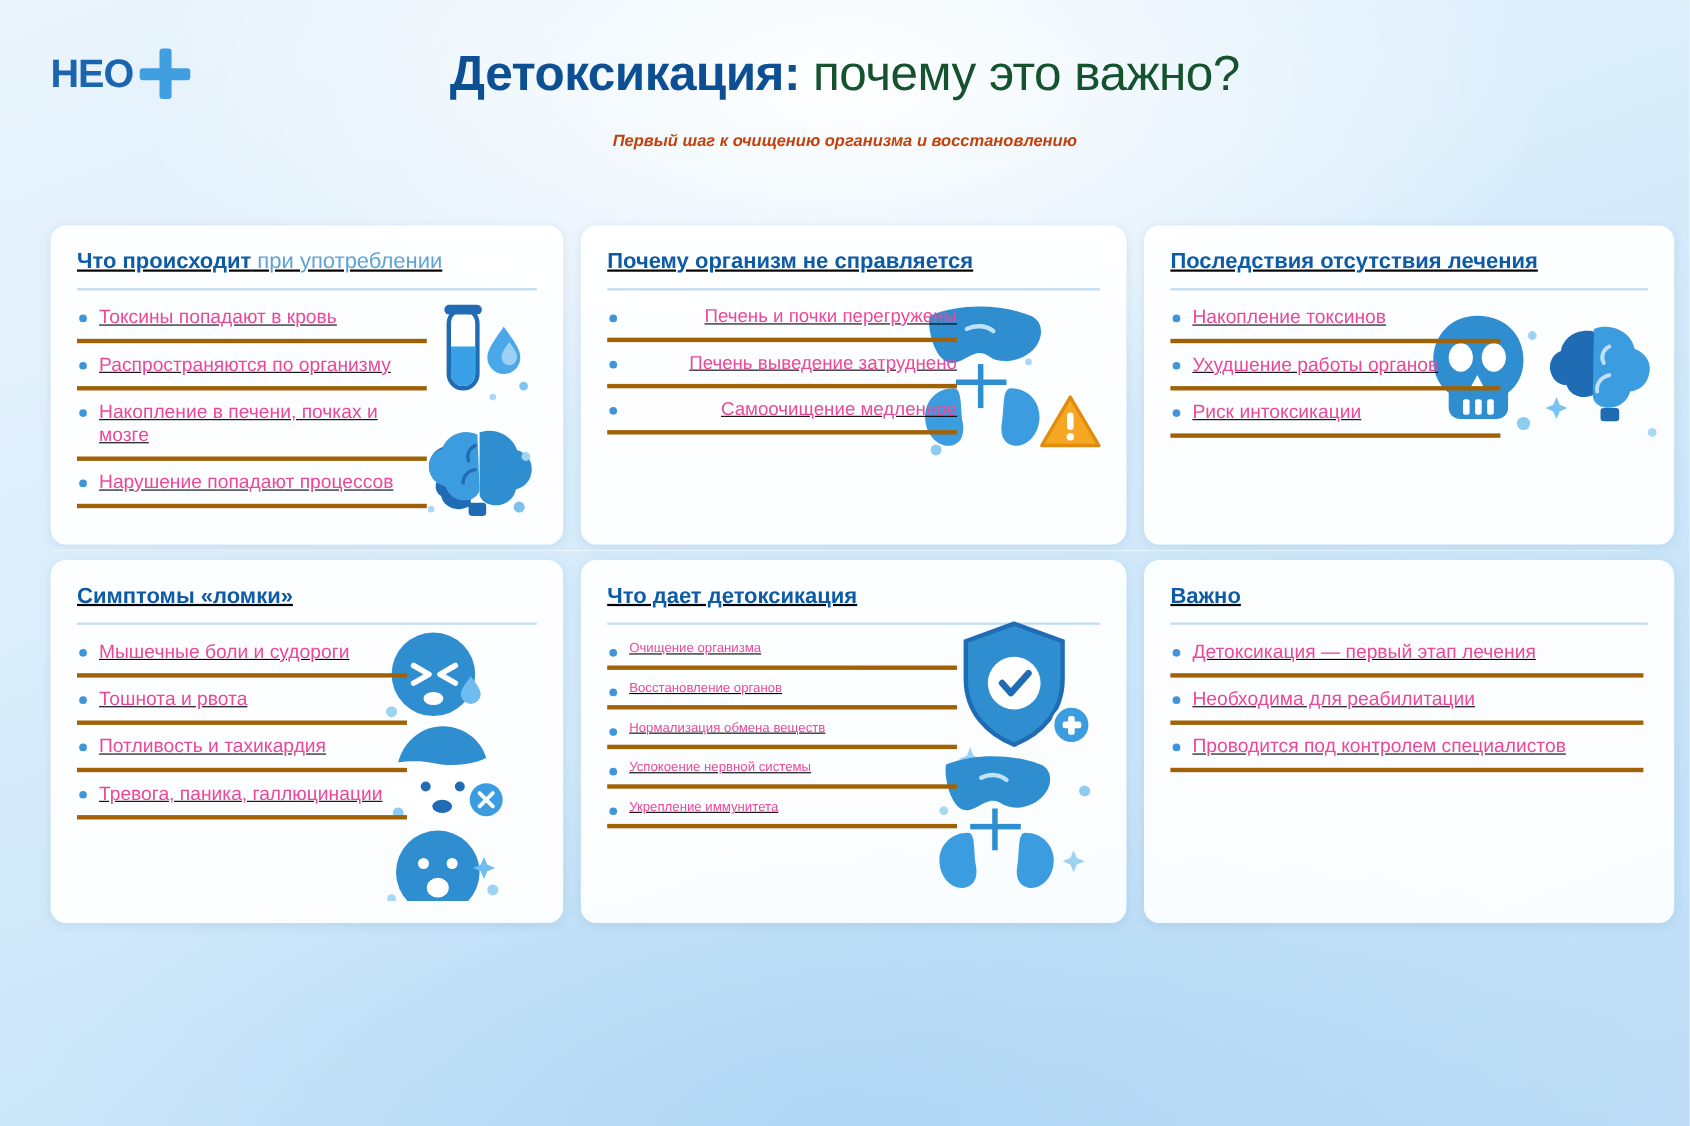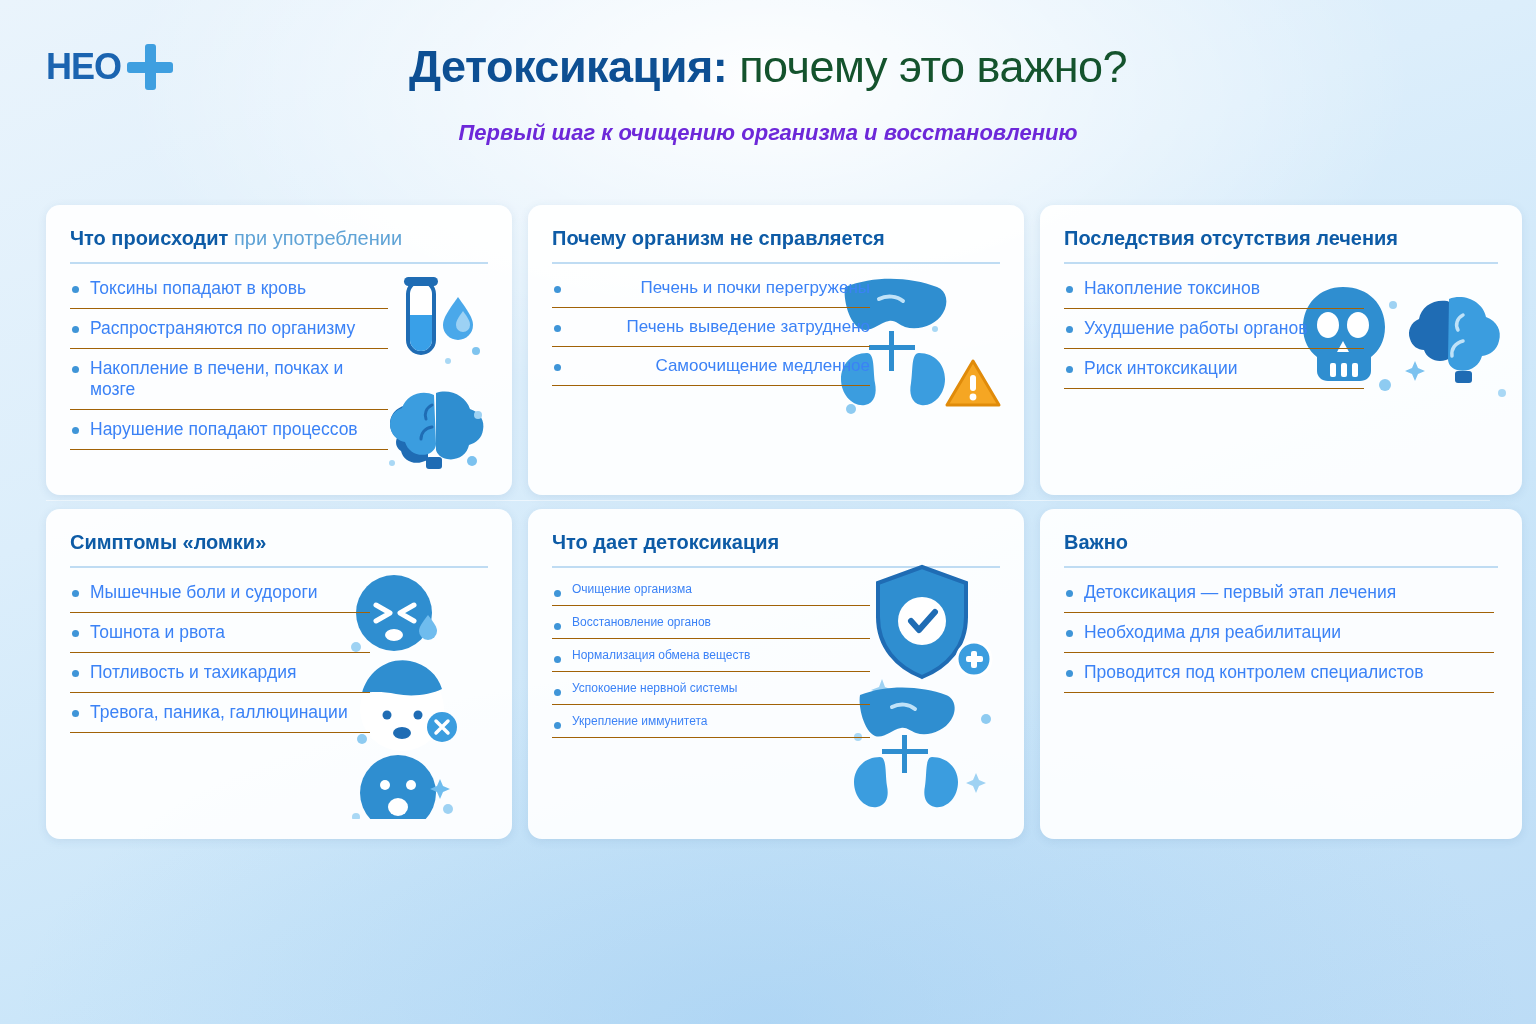--- a/index.html
+++ b/index.html
@@ -68,24 +68,24 @@
     line-height: 1.1;
     color: #1f6cb4;
     letter-spacing: -0.5px;
   }
   .title b { color: #0d4f93; font-weight: bold; }
   .title .light { font-weight: normal; color: #14532d; }
 
   .subtitle {
     text-align: center;
     margin-top: 28px;
-    font-size: 22px;
+    font-size: 15px;
     font-style: italic;
     font-weight: bold;
-    color: #6d28d9;
+    color: #c2410c;
   }
 
   
   .grid {
     position: absolute;
     left: 46px;
     top: 205px;
     width: 1444px;
     display: grid;
     grid-template-columns: 466px 496px 482px;
@@ -93,41 +93,42 @@
     gap: 14px 16px;
   }
 
   .card {
     background: rgba(255,255,255,0.92);
     border-radius: 14px;
     box-shadow: 0 2px 10px rgba(40,90,140,0.10);
     padding: 22px 24px 18px 24px;
     position: relative;
     overflow: hidden;
+    text-decoration: underline;
   }
 
   .card h2 {
     font-size: 20px;
     color: #0d5ba6;
     font-weight: bold;
     padding-bottom: 12px;
     border-bottom: 2px solid #bfdcf3;
     margin-bottom: 14px;
     white-space: nowrap;
   }
   .card h2 .soft { color: #5fa3d6; font-weight: normal; }
 
   ul { list-style: none; position: relative; z-index: 2; }
   li {
     position: relative;
     padding: 0 0 9px 20px;
     margin-bottom: 9px;
     font-size: 17.5px;
-    color: #3b82f6;
-    border-bottom: 1px solid #a16207;
+    color: #ec4899;
+    border-bottom: 4px solid #a16207;
     max-width: 330px;
   }
   li::before {
     content: "";
     position: absolute;
     left: 2px; top: 8px;
     width: 7px; height: 7px;
     border-radius: 50%;
     background: #3f95d8;
   }

